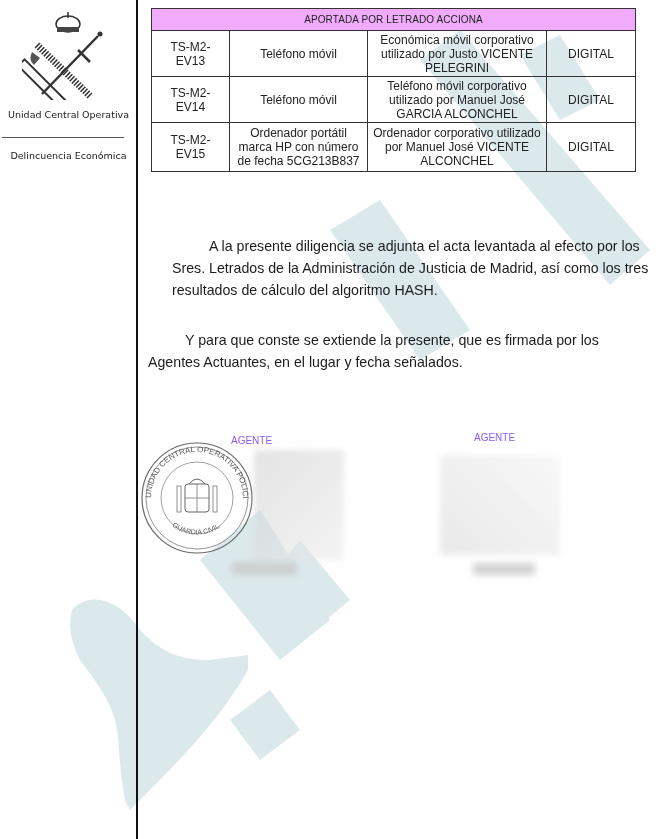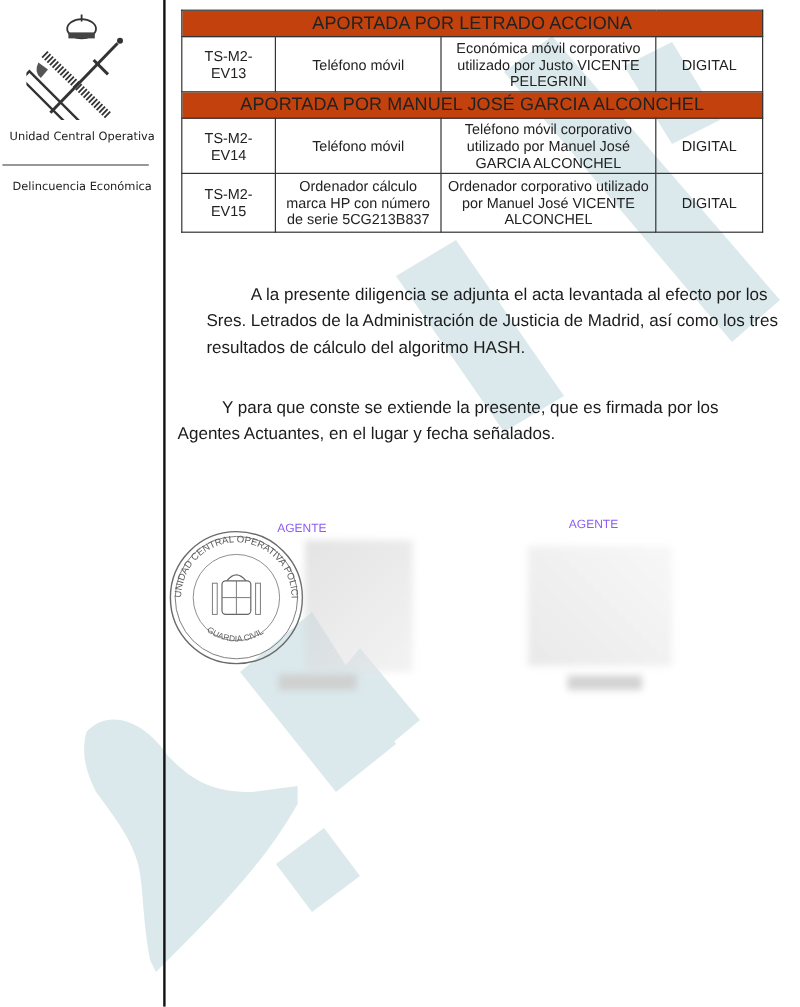--- a/index.html
+++ b/index.html
@@ -7,21 +7,21 @@
   .page { position:absolute; left:0; top:0; width:667px; height:839px; }
   .sidebar { position:absolute; left:0; top:0; width:137px; height:839px; }
   .vline { position:absolute; left:136px; top:0; width:2px; height:839px; background:#111; }
   .emblem { position:absolute; left:22px; top:10px; width:92px; height:90px; }
   .unit-name { position:absolute; left:0; top:109px; width:137px; text-align:center; font-family:"DejaVu Sans", sans-serif; font-size:9.5px; color:#222; }
   .hr { position:absolute; left:2px; top:137px; width:122px; height:1px; background:#555; }
   .dept-name { position:absolute; left:0; top:150px; width:137px; text-align:center; font-family:"DejaVu Sans", sans-serif; font-size:9.5px; color:#222; }
 
   table.evid { position:absolute; left:151px; top:8px; width:485px; border-collapse:collapse; font-size:12px; }
   table.evid td { border:1px solid #333; text-align:center; vertical-align:middle; line-height:14px; padding:0 4px; color:#222; }
-  table.evid tr.section td { background:#c2410c; height:21px; font-size:15px; letter-spacing:0.1px; }
+  table.evid tr.section td { background:#f0abfc; height:21px; font-size:10px; letter-spacing:0.1px; }
   table.evid td.c1 { width:69px; }
   table.evid td.c2 { width:129px; }
   table.evid td.c3 { width:170px; }
   table.evid tr.r td { height:45px; }
   table.evid tr.r.tall td { height:48px; }
 
   .para { position:absolute; left:148px; width:500px; font-size:14.2px; line-height:22px; color:#1c1c1c; }
   .para .indent { display:inline-block; width:37px; }
   .p1 { top:235px;margin-left:24px; }
   .p2 { top:329px; }
@@ -86,38 +86,35 @@
     </tr>
     <tr class="r">
       <td class="c1">
         <span>TS-M2-</span><br>
         <span>EV13</span>
       </td>
       <td class="c2">Teléfono móvil</td>
       <td class="c3">Económica móvil corporativo utilizado por Justo VICENTE PELEGRINI</td>
       <td>DIGITAL</td>
     </tr>
-    <tr class="section">
-      <td colspan="4">APORTADA POR MANUEL JOSÉ GARCIA ALCONCHEL</td>
-    </tr>
     <tr class="r">
       <td class="c1">
         <span>TS-M2-</span><br>
         <span>EV14</span>
       </td>
       <td class="c2">Teléfono móvil</td>
       <td class="c3">Teléfono móvil corporativo utilizado por Manuel José GARCIA ALCONCHEL</td>
       <td>DIGITAL</td>
     </tr>
     <tr class="r tall">
       <td class="c1">
         <span>TS-M2-</span><br>
         <span>EV15</span>
       </td>
-      <td class="c2">Ordenador cálculo marca HP con número de serie 5CG213B837</td>
+      <td class="c2">Ordenador portátil marca HP con número de fecha 5CG213B837</td>
       <td class="c3">Ordenador corporativo utilizado por Manuel José VICENTE ALCONCHEL</td>
       <td>DIGITAL</td>
     </tr>
   </tbody>
     </table>
 
   <div class="para p1"><span class="indent"></span><span>A la presente diligencia se adjunta el acta levantada al efecto por los Sres. Letrados de la Administración de Justicia de Madrid, así como los tres resultados de cálculo del algoritmo HASH.</span></div>
   <div class="para p2"><span class="indent"></span><span>Y para que conste se extiende la presente, que es firmada por los Agentes Actuantes, en el lugar y fecha señalados.</span></div>
 
   <svg class="stamp" viewBox="0 0 116 116">

